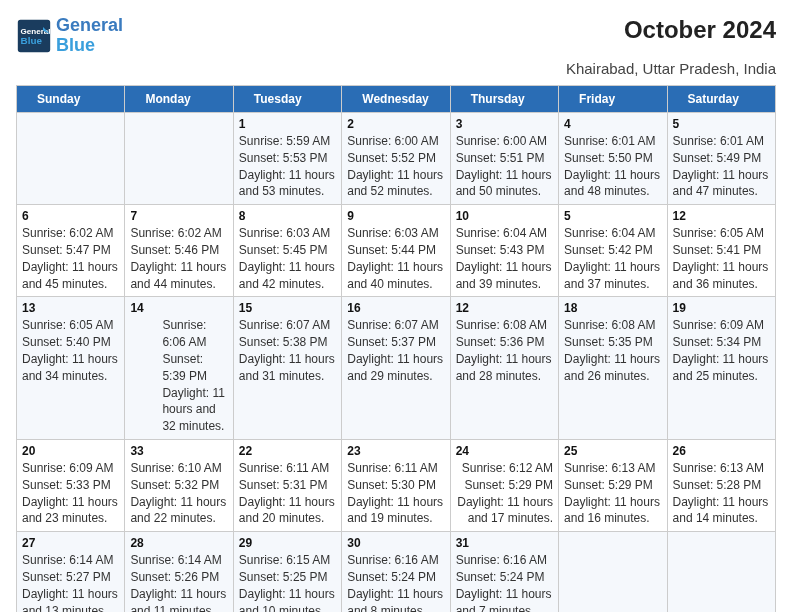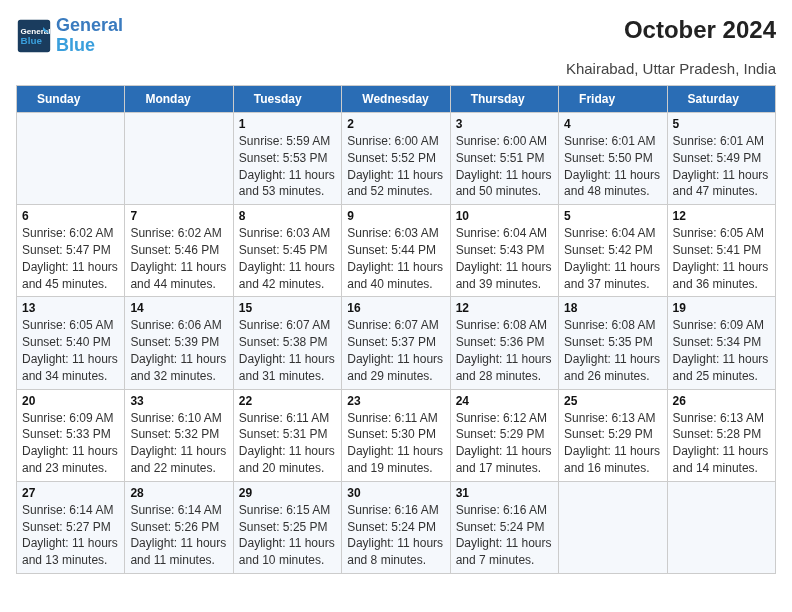--- a/index.html
+++ b/index.html
@@ -205,21 +205,21 @@
       </tr>
       <tr>
         <td>
           <span class="day-num">13</span>
           <div class="cell-info" style="white-space: pre-line;">Sunrise: 6:05 AM
 Sunset: 5:40 PM
 Daylight: 11 hours and 34 minutes.</div>
         </td>
         <td>
           <span class="day-num">14</span>
-          <div class="cell-info" style="white-space: pre-line;">Sunrise: 6:06 AM
+          <div class="cell-info" style="white-space: pre-line; margin-left: 32px;">Sunrise: 6:06 AM
 Sunset: 5:39 PM
 Daylight: 11 hours and 32 minutes.</div>
         </td>
         <td>
           <span class="day-num">15</span>
           <div class="cell-info" style="white-space: pre-line;">Sunrise: 6:07 AM
 Sunset: 5:38 PM
 Daylight: 11 hours and 31 minutes.</div>
         </td>
         <td>
@@ -267,21 +267,21 @@
 Daylight: 11 hours and 20 minutes.</div>
         </td>
         <td>
           <span class="day-num">23</span>
           <div class="cell-info" style="white-space: pre-line;">Sunrise: 6:11 AM
 Sunset: 5:30 PM
 Daylight: 11 hours and 19 minutes.</div>
         </td>
         <td>
           <span class="day-num">24</span>
-          <div class="cell-info" style="white-space: pre-line;">Sunrise: 6:12 AM
+          <div class="cell-info" style="white-space: pre-line; text-align: right;">Sunrise: 6:12 AM
 Sunset: 5:29 PM
 Daylight: 11 hours and 17 minutes.</div>
         </td>
         <td>
           <span class="day-num">25</span>
           <div class="cell-info" style="white-space: pre-line;">Sunrise: 6:13 AM
 Sunset: 5:29 PM
 Daylight: 11 hours and 16 minutes.</div>
         </td>
         <td>

